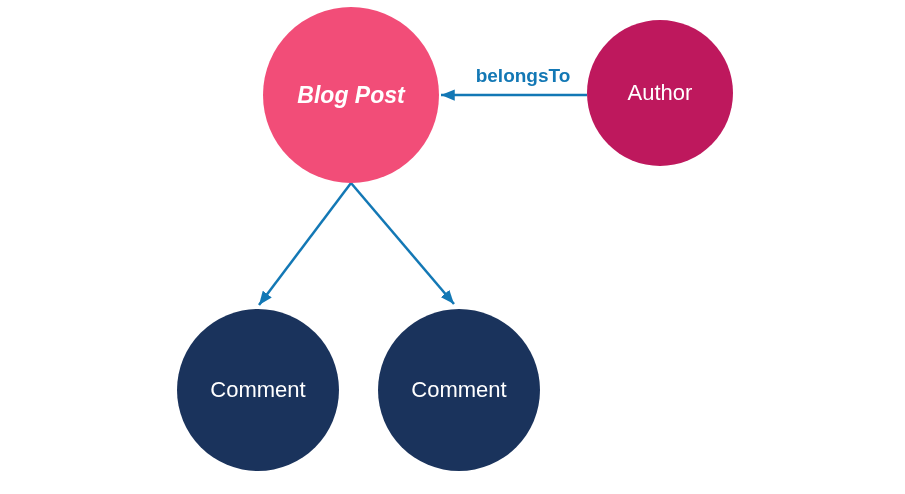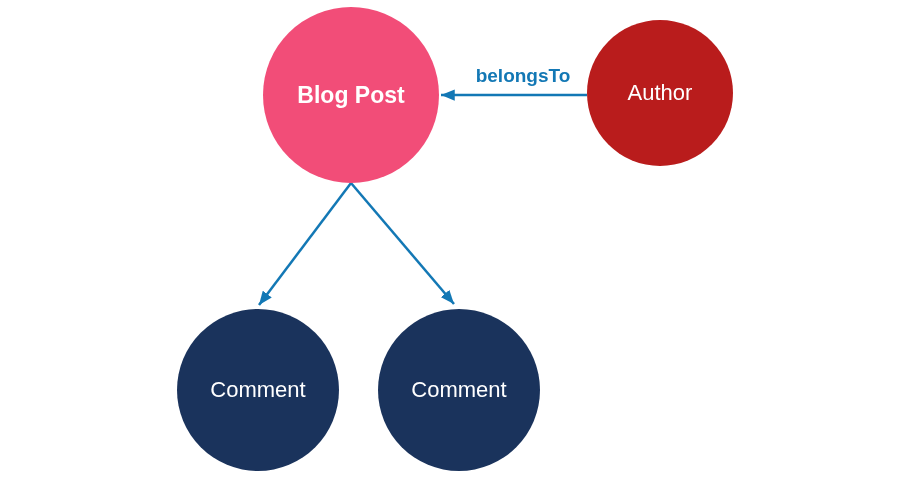--- a/index.html
+++ b/index.html
@@ -37,21 +37,21 @@
   .node-label {
     color: var(--node-text, #ffffff);
     font-size: 22px;
     line-height: 1;
     white-space: nowrap;
   }
   .node-label.bold {
     font-weight: bold;
     font-size: 23px;
   }
-  .node-blog-post { left: 263px; top: 7px;   width: 176px; height: 176px; }
+  .node-blog-post { left: 263px; top: 7px;   width: 176px; height: 176px; font-style: italic; }
   .node-author    { left: 587px; top: 20px;  width: 146px; height: 146px; }
   .node-comment-1 { left: 177px; top: 309px; width: 162px; height: 162px; }
   .node-comment-2 { left: 378px; top: 309px; width: 162px; height: 162px; }
   .edge-label {
     position: absolute;
     transform: translate(-50%, -50%);
     font-size: 19px;
     font-weight: bold;
     color: var(--edge-label, #1378b5);
     white-space: nowrap;
@@ -72,21 +72,21 @@
     </defs>
     <line class="edge-line" x1="587" y1="95" x2="441" y2="95" marker-end="url(#arrowhead)" style="stroke: rgb(19, 120, 181);"></line>
     <line class="edge-line" x1="351" y1="183" x2="259" y2="305" marker-end="url(#arrowhead)" style="stroke: rgb(19, 120, 181);"></line>
     <line class="edge-line" x1="351" y1="183" x2="454" y2="304" marker-end="url(#arrowhead)" style="stroke: rgb(19, 120, 181);"></line>
   </svg>
 
   <div class="node node-blog-post" style="background-color: rgb(242, 77, 120);">
     <span class="node-label bold">Blog Post</span>
   </div>
 
-  <div class="node node-author" style="background-color: #b91c1c;">
+  <div class="node node-author" style="background-color: #be185d;">
     <span class="node-label">Author</span>
   </div>
 
   <div class="node node-comment-1" style="background-color: rgb(26, 51, 92);">
     <span class="node-label">Comment</span>
   </div>
 
   <div class="node node-comment-2" style="background-color: rgb(26, 51, 92);">
     <span class="node-label">Comment</span>
   </div>

